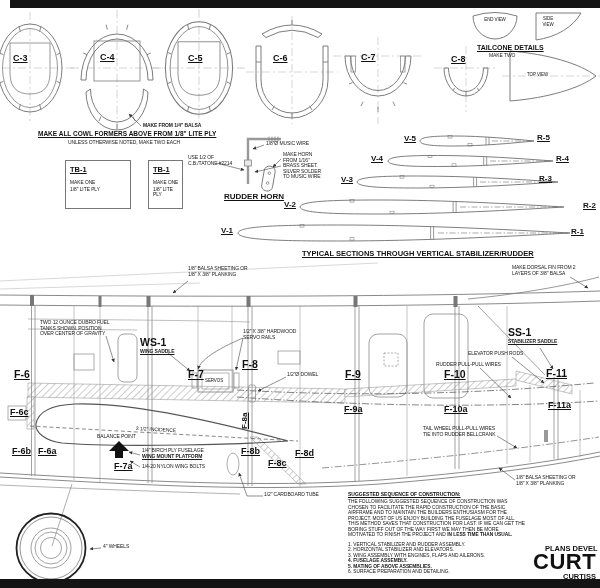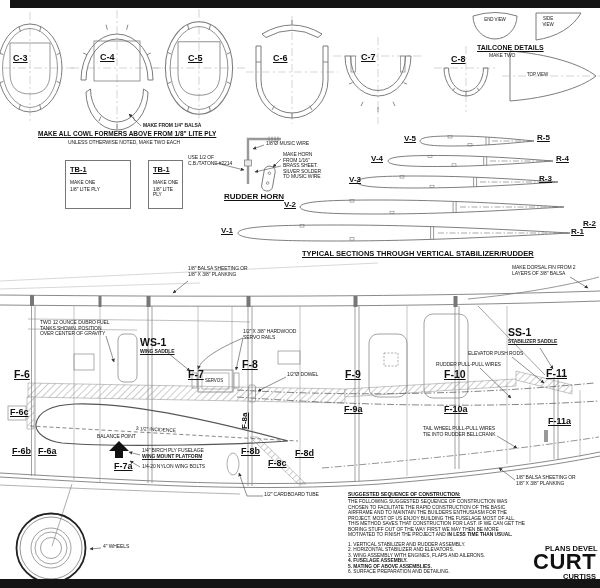--- a/index.html
+++ b/index.html
@@ -337,45 +337,45 @@
 
 <div class="note" style="left:188px;top:155px;width:48px;">USE 1/2 OF C.B./TATONE #2214</div>
 <div class="note" style="left:266px;top:141px;">1/8"Ø MUSIC WIRE</div>
 <div class="note" style="left:283px;top:152px;width:40px;">MAKE HORN FROM 1/16" BRASS SHEET. SILVER SOLDER TO MUSIC WIRE</div>
 <div class="lbl s8" style="left:224px;top:193px;">RUDDER HORN</div>
 
 <div class="lbl s8" style="left:404px;top:135px;">V-5</div>
 <div class="lbl s8" style="left:537px;top:134px;">R-5</div>
 <div class="lbl s8" style="left:371px;top:155px;">V-4</div>
 <div class="lbl s8" style="left:556px;top:155px;">R-4</div>
-<div class="lbl s8" style="left:341px;top:176px;margin-left:8px;">V-3</div>
+<div class="lbl s8" style="left:341px;top:176px;">V-3</div>
 <div class="lbl s8" style="left:539px;top:175px;">R-3</div>
 <div class="lbl s8" style="left:284px;top:201px;">V-2</div>
-<div class="lbl s8" style="left:567px;top:220px;padding-left:16px;">R-2</div>
+<div class="lbl s8" style="left:567px;top:202px;padding-left:16px;">R-2</div>
 <div class="lbl s8" style="left:221px;top:227px;">V-1</div>
 <div class="lbl s8" style="left:571px;top:228px;">R-1</div>
 <div class="lbl s75" style="left:302px;top:250px;">TYPICAL SECTIONS THROUGH VERTICAL STABILIZER/RUDDER</div>
 
 <div class="lbl s10" style="left:14px;top:369px;">F-6</div>
 <div class="lbl s10" style="left:140px;top:369px;margin-left:48px;">F-7</div>
 <div class="lbl s10" style="left:242px;top:359px;">F-8</div>
 <div class="lbl s10" style="left:345px;top:369px;">F-9</div>
 <div class="lbl s10" style="left:444px;top:369px;">F-10</div>
 <div class="lbl s10" style="left:546px;top:368px;">F-11</div>
 <div class="lbl s9" style="left:10px;top:408px;">F-6c</div>
 <div class="lbl s9" style="left:12px;top:447px;">F-6b</div>
 <div class="lbl s9" style="left:38px;top:447px;">F-6a</div>
 <div class="lbl s9" style="left:114px;top:462px;">F-7a</div>
 <div class="lbl rot" style="left:241px;top:429px;font-size:8px;">F-8a</div>
 <div class="lbl s9" style="left:241px;top:447px;">F-8b</div>
 <div class="lbl s9" style="left:268px;top:459px;">F-8c</div>
 <div class="lbl s9" style="left:295px;top:449px;">F-8d</div>
 <div class="lbl s9" style="left:344px;top:405px;">F-9a</div>
 <div class="lbl s9" style="left:444px;top:405px;">F-10a</div>
-<div class="lbl s9" style="left:548px;top:417px;">F-11a</div>
+<div class="lbl s9" style="left:548px;top:401px;">F-11a</div>
 
 <div class="lbl s10" style="text-decoration:none;left:140px;top:337px;">WS-1</div>
 <div class="note nb nu" style="left:140px;top:349px;">WING SADDLE</div>
 <div class="lbl s10" style="text-decoration:none;left:508px;top:327px;">SS-1</div>
 <div class="note nb nu" style="left:508px;top:339px;">STABILIZER SADDLE</div>
 <div class="note" style="left:205px;top:378px;font-size:4.5px;">SERVOS</div>
 <div class="note" style="left:97px;top:434px;">BALANCE POINT</div>
 <div class="note tilt" style="left:136px;top:426px;">3 1/2" INCIDENCE</div>
 
 <div class="note" style="left:188px;top:266px;width:62px;">1/8" BALSA SHEETING OR 1/8" X 3/8" PLANKING</div>

